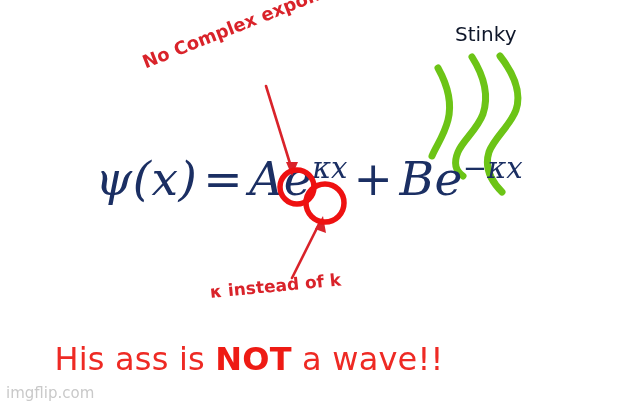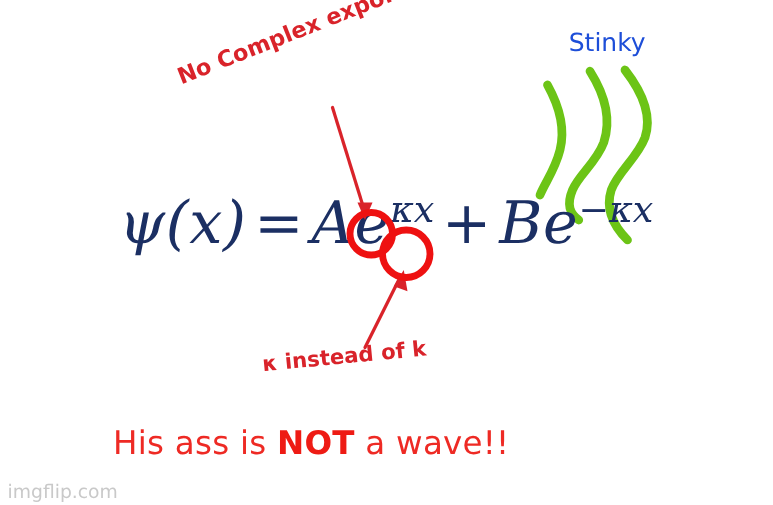--- a/index.html
+++ b/index.html
@@ -69,35 +69,35 @@
 
   
   #caption {
     position: absolute;
     left: 0;
     top: 340px;
     width: 498px;
     text-align: center;
     color: #ee2a24;
     font-family: "DejaVu Sans", sans-serif;
-    font-size: 26px;
+    font-size: 32px;
     letter-spacing: 0.2px;
     white-space: nowrap;
   }
   #caption .strong {
     font-weight: bold;
     color: #ee1b14;
   }
 
   
   #stinky-label {
     position: absolute;
     left: 455px;
     top: 22px;
-    color: #1d4ed8;
+    color: #0f172a;
     font-family: "DejaVu Sans", sans-serif;
     font-size: 20px;
     white-space: nowrap;
   }
 
   
   .overlay {
     position: absolute;
     left: 0;
     top: 0;

